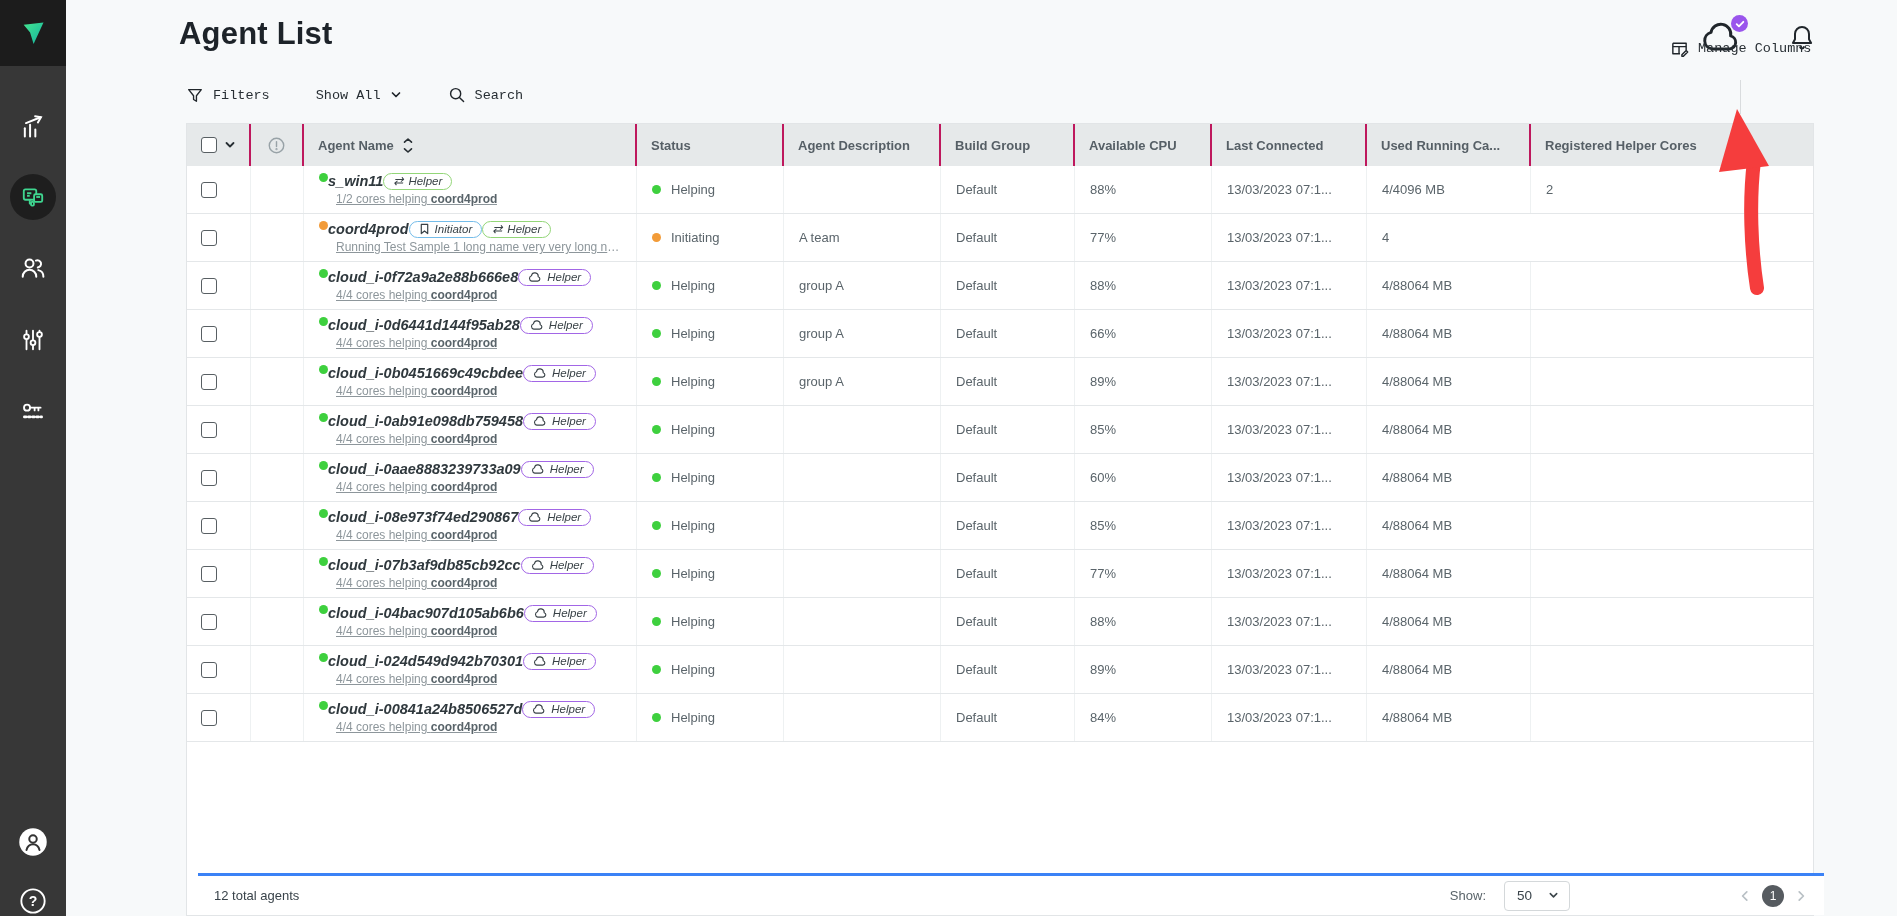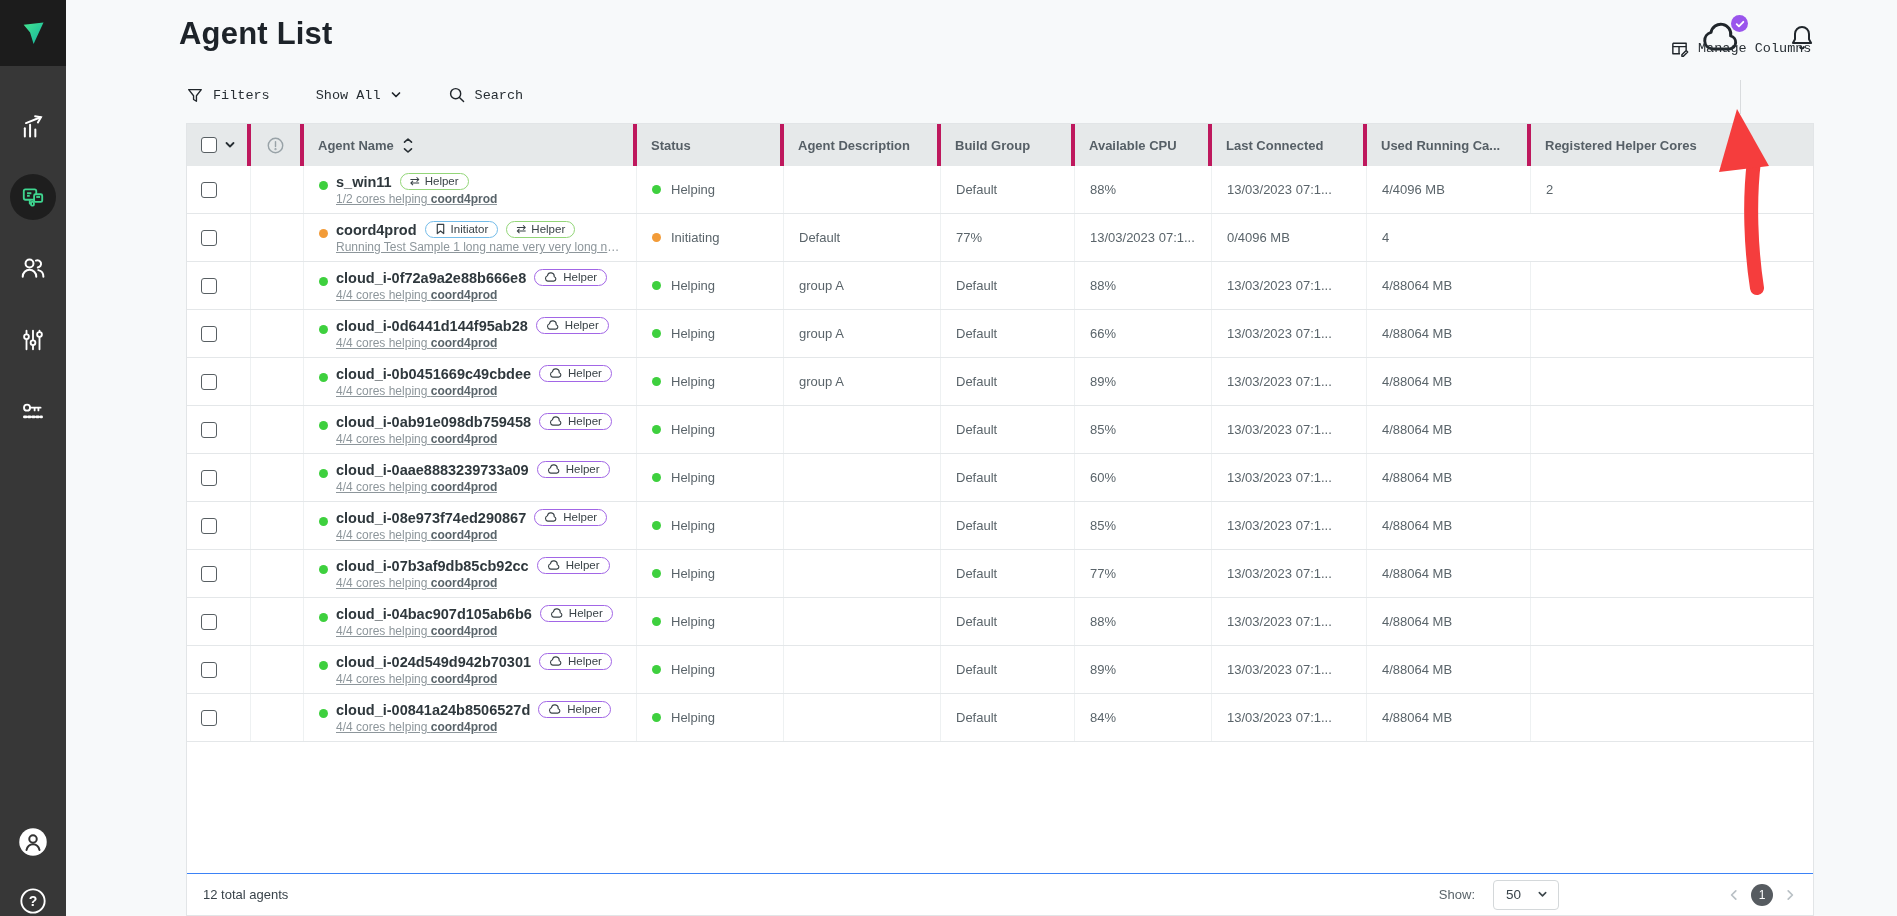--- a/index.html
+++ b/index.html
@@ -22,42 +22,42 @@
   .toolbar { position:absolute; left:186px; top:76px; width:1628px; height:38px; display:flex; align-items:center; }
   .tb-item { display:flex; align-items:center; gap:9px; font-size:13.5px; color:#272e33; cursor:pointer;font-family:Liberation Mono, monospace; }
   .tb-left { display:flex; align-items:center; gap:46px; }
   .tb-right { margin-left:auto; display:flex; align-items:center; gap:22px;flex-direction:column; }
   .v-divider { width:1px; height:34px; background:#d9dcde; }
 
   
   .card { position:absolute; left:186px; top:123px; width:1628px; height:793px; background:#fff; border:1px solid #e2e5e7; }
   .tgrid { display:grid; grid-template-columns:64px 53px 333px 147px 157px 134px 137px 155px 164px 283px; }
   .thead { background:#e6e9ea; height:42px; }
-  .hcell { display:flex; align-items:center; padding:0 14px; font-size:13px; font-weight:700; color:#565f66; border-right:4px solid #be185d; white-space:nowrap; overflow:hidden; }
+  .hcell { display:flex; align-items:center; padding:0 14px; font-size:13px; font-weight:700; color:#565f66; border-right:2px solid #be185d; white-space:nowrap; overflow:hidden; }
   .hcell:last-child { border-right:none; }
   .trow { height:48px; border-bottom:1px solid #e4e7e9; background:#fff; }
   .tcell { display:flex; align-items:center; padding:0 15px; font-size:13px; color:#5a646a; border-right:1px solid #eef1f2; white-space:nowrap; overflow:hidden; }
   .tcell:last-child { border-right:none; }
   .c-check { justify-content:flex-start; padding-left:14px; }
   .c-name { flex-direction:column; align-items:flex-start; justify-content:center; gap:2px; }
   .checkbox { width:16px; height:16px; border:1.6px solid #585f63; border-radius:3px; background:#fff; cursor:pointer; flex:none; }
-  .nline { display:flex; align-items:flex-end; gap:8px; max-width:100%; }
+  .nline { display:flex; align-items:flex-start; max-width:100%;font-style:italic; }
   .dot { width:9px; height:9px; border-radius:50%; flex:none; }
   .aname { font-size:14.5px; font-weight:700; color:#2f383d; cursor:pointer; }
   .sline { font-size:12px; color:#8d969b; padding-left:17px; max-width:100%; overflow:hidden; text-overflow:ellipsis;text-decoration:underline; }
   .sub-strong { color:#59646a; font-weight:600; }
   .pill { display:inline-flex; align-items:center; gap:5px; border:1px solid; border-radius:11px; padding:1px 9px 2px; font-size:11.5px; color:#394247; background:#fff; flex:none; }
   .pill-helper { border-color:#93d678; }
   .pill-initiator { border-color:#74bce9; }
   .pill-cloud { border-color:#a266e6; }
   .pill-glyph { font-size:12px; line-height:1; color:#394247; }
   .status-lbl { font-size:13px; color:#5a646a; }
 
   
-  .tfooter { position:absolute; left:0; bottom:0; width:100%; height:42px; border-top:1px solid #3b82f6; background:#fff; display:flex; align-items:center; padding:0 16px; }
+  .tfooter { position:absolute; left:11px; bottom:0; width:100%; height:42px; border-top:3px solid #3b82f6; background:#fff; display:flex; align-items:center; padding:0 16px; }
   .total { font-size:13px; color:#39434a; }
   .foot-right { margin-left:auto; display:flex; align-items:center; }
   .show-lbl { font-size:13px; color:#5a646a; margin-right:18px; }
   .size-select { width:66px; height:30px; border:1px solid #d4d8da; border-radius:4px; background:#fff; display:flex; align-items:center; justify-content:space-between; padding:0 10px 0 12px; font-size:13.5px; color:#39434a; cursor:pointer; }
   .pager { display:flex; align-items:center; gap:10px; margin-left:168px; }
   .page-chip { width:22px; height:22px; border-radius:50%; background:#565b60; color:#fff; font-size:12px; display:flex; align-items:center; justify-content:center; cursor:pointer; }
   .pg-arrow { display:flex; cursor:pointer; }
 
   .annotation-arrow { position:absolute; left:1700px; top:103px; z-index:20; pointer-events:none; }
   svg { display:block; }
@@ -312,24 +312,24 @@
               <span class="pill-glyph">⇄</span>
               <span>Helper</span>
             </span>
           </div>
           <div class="sline">Running Test Sample 1 long name very very long nam...</div>
         </div>
         <div class="tcell c-status">
           <span class="dot" style="background: rgb(242, 155, 56); margin-right: 10px;"></span>
           <span class="status-lbl">Initiating</span>
         </div>
+        <div class="tcell ">A team</div>
         <div class="tcell ">Default</div>
         <div class="tcell ">77%</div>
         <div class="tcell ">13/03/2023 07:1...</div>
-        <div class="tcell ">0/4096 MB</div>
         <div class="tcell ">4</div>
       </div>
       <div class="tgrid trow">
         <div class="tcell c-check">
           <span class="checkbox"></span>
         </div>
         <div class="tcell c-info"></div>
         <div class="tcell c-name">
           <div class="nline">
             <span class="dot" style="background: rgb(62, 208, 62);"></span>

